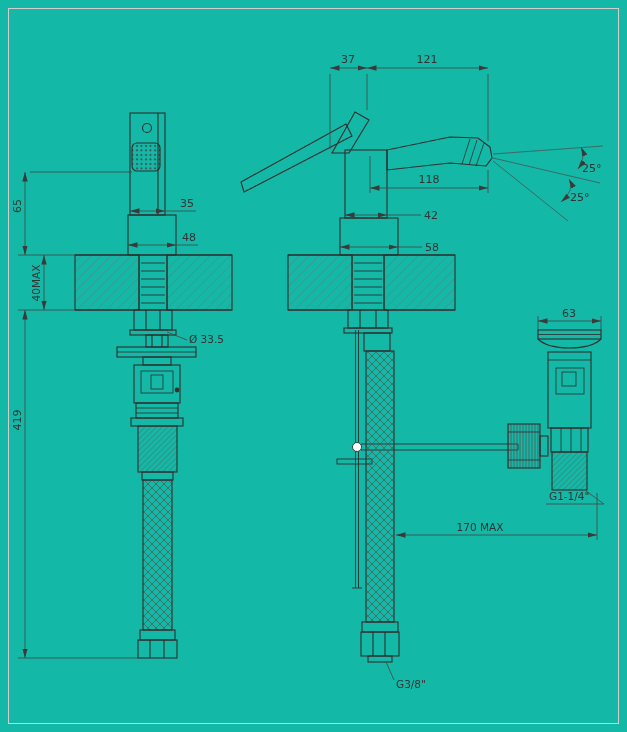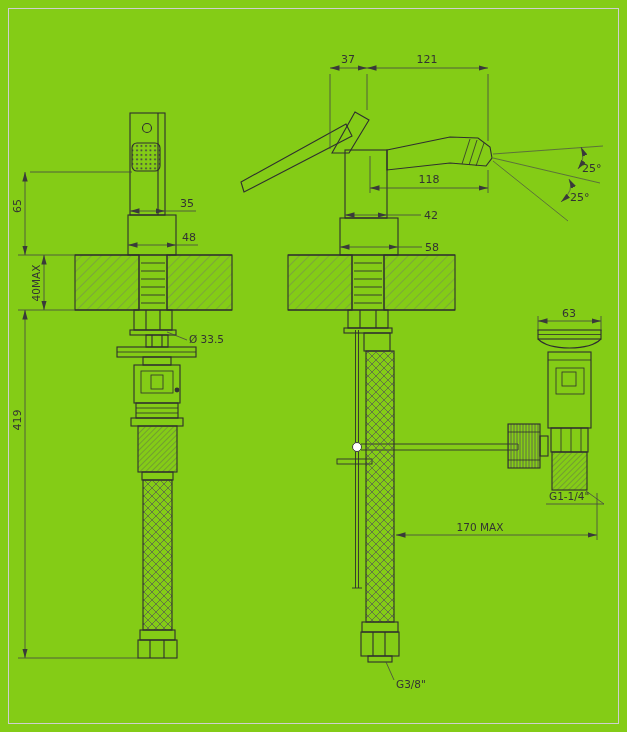--- a/index.html
+++ b/index.html
@@ -1,16 +1,16 @@
 <!DOCTYPE html>
 <html><head>
 <meta charset="utf-8">
 <style>
   html,body{margin:0;padding:0;background:#ffffff;}
-  .canvas{width:627px;height:732px;background:#84cc16;position:relative;overflow:hidden;
+  .canvas{width:627px;height:732px;background:#14b8a6;position:relative;overflow:hidden;
           font-family:"DejaVu Sans", sans-serif;}
   svg{display:block;}
   text{font-family:"DejaVu Sans", sans-serif;font-size:11px;fill:#333;}
   .dimtext{font-size:11px;}
   .small{font-size:10.5px;}
 </style>
 </head>
 <body>
 
 <div class="canvas">

